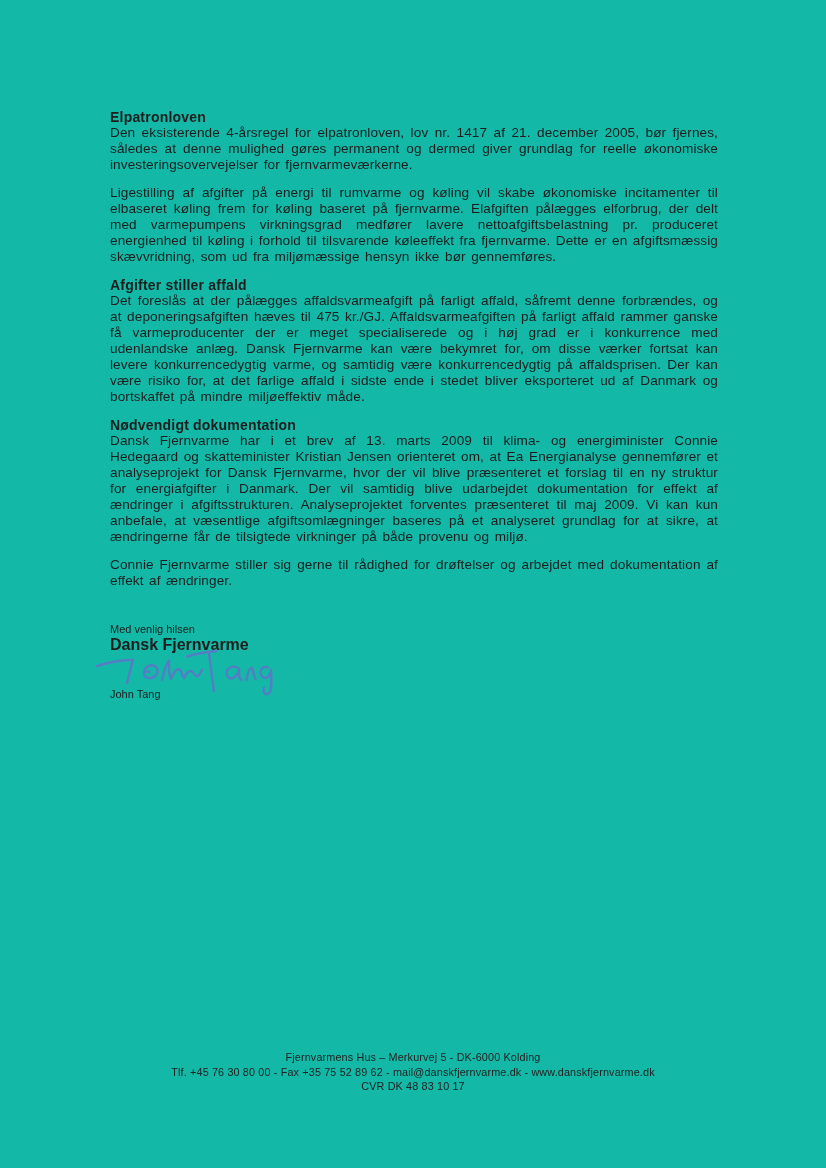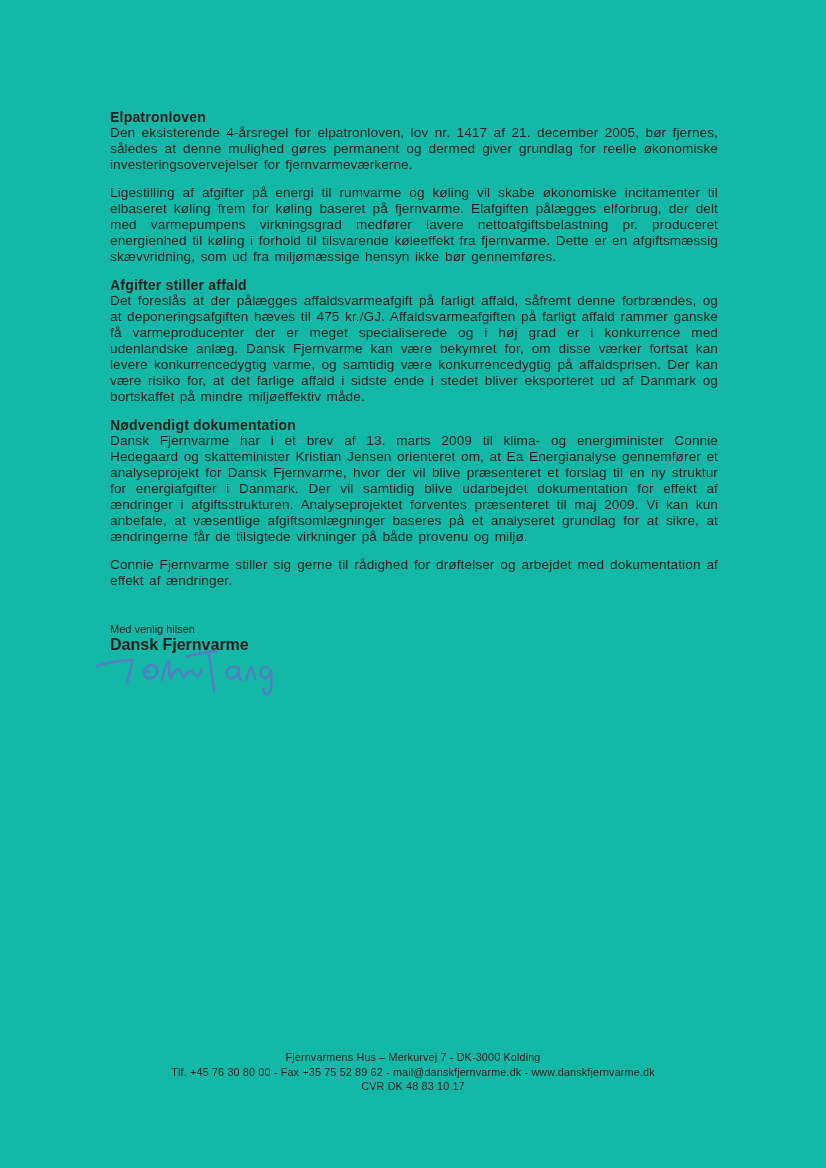--- a/index.html
+++ b/index.html
@@ -112,23 +112,24 @@
           <path d="M115,8 C116,18 118,32 120,46"></path>
 
           <path d="M143,22.5 C135.5,19.5 130,26 134,32 C138,36 144,31 145,23.5 C145,29.5 144.3,33.5 147.5,35"></path>
 
           <path d="M152.5,35 C153.5,29 155.5,23.5 157.5,22.5 C159.5,25 159.5,31 161.5,34.3"></path>
 
           <path d="M174,22.5 C168,20 164.5,26.5 168,31.5 C171.3,35 176.3,31.5 177,25 C177,32 178.3,40 176.3,46.5 C173.5,51.5 168,49 170,43"></path>
         </g>
       </svg>
 
+      <p class="signer-name">John Tang</p>
     </div>
 
   </div>
 
   <div class="page-footer">
-    <div>Fjernvarmens Hus – Merkurvej 7 - DK-3000 Kolding</div>
+    <div>Fjernvarmens Hus – Merkurvej 5 - DK-6000 Kolding</div>
     <div>Tlf. +45 76 30 80 00 - Fax +35 75 52 89 62 - mail@danskfjernvarme.dk - www.danskfjernvarme.dk</div>
     <div>CVR DK 48 83 10 17</div>
   </div>
 
 </div>
 
 </body></html>

